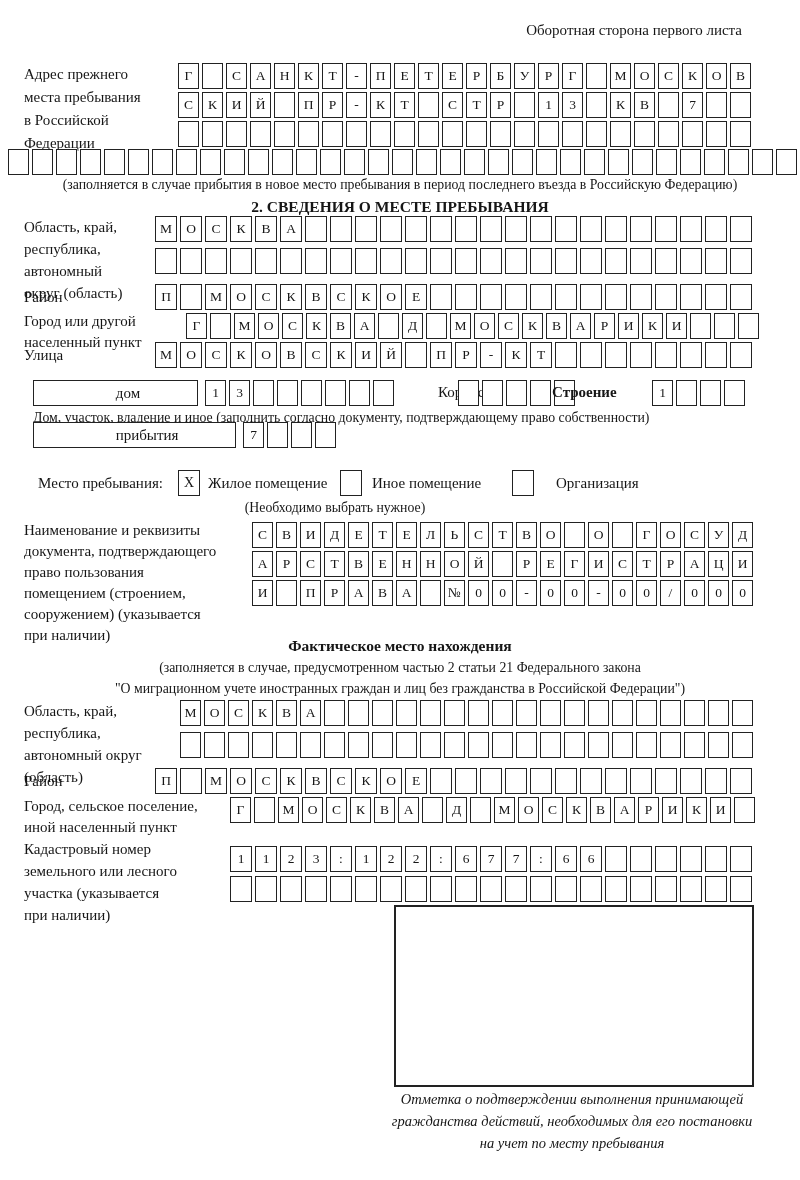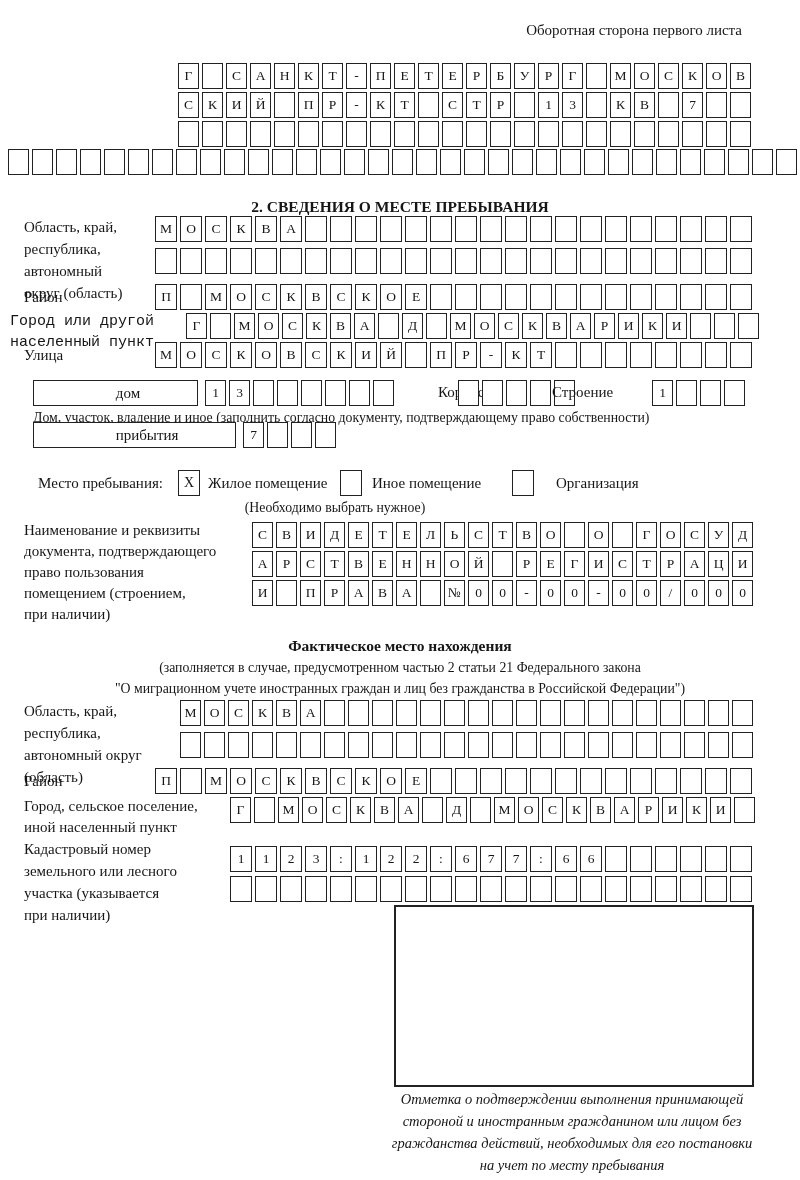--- a/index.html
+++ b/index.html
@@ -23,20 +23,26 @@
         border:2px solid #222;background:#fff;}
   .capstack{position:absolute;text-align:center;font-size:14.5px;line-height:22px;}
 </style>
 </head>
 <body>
 
 <div class="page">
 
   <div class="txt" style="top:22px;right:58px;">Оборотная сторона первого листа</div>
 
+  <div class="lblstack" style="left:24px;top:63px;line-height:23px;">
+    <div>Адрес прежнего</div>
+    <div>места пребывания</div>
+    <div>в Российской</div>
+    <div>Федерации</div>
+  </div>
   <div class="cellrow" style="left:178px;top:63px;">
       <span class="cell">Г</span>
       <span class="cell"></span>
       <span class="cell">С</span>
       <span class="cell">А</span>
       <span class="cell">Н</span>
       <span class="cell">К</span>
       <span class="cell">Т</span>
       <span class="cell">-</span>
       <span class="cell">П</span>
@@ -136,20 +142,21 @@
       <span class="cell"></span>
       <span class="cell"></span>
       <span class="cell"></span>
       <span class="cell"></span>
       <span class="cell"></span>
       <span class="cell"></span>
       <span class="cell"></span>
       <span class="cell"></span>
       <span class="cell"></span>
     </div>
+  <div class="center small" style="top:177px;">(заполняется в случае прибытия в новое место пребывания в период последнего въезда в Российскую Федерацию)</div>
 
   <div class="center bold" style="top:198px;font-size:15.5px;">2. СВЕДЕНИЯ О МЕСТЕ ПРЕБЫВАНИЯ</div>
 
   <div class="lblstack" style="left:24px;top:216px;">
     <div>Область, край,</div>
     <div>республика,</div>
     <div>автономный</div>
     <div>округ (область)</div>
   </div>
   <div class="cellrow p25" style="left:155px;top:216px;">
@@ -226,21 +233,21 @@
       <span class="cell"></span>
       <span class="cell"></span>
       <span class="cell"></span>
       <span class="cell"></span>
       <span class="cell"></span>
       <span class="cell"></span>
       <span class="cell"></span>
       <span class="cell"></span>
     </div>
 
-  <div class="lblstack" style="left:10px;top:311px;line-height:21px;font-family:Liberation Mono, monospace;">
+  <div class="lblstack" style="left:24px;top:311px;line-height:21px;">
     <div>Город или другой</div>
     <div>населенный пункт</div>
   </div>
   <div class="cellrow" style="left:186px;top:313px;">
       <span class="cell">Г</span>
       <span class="cell"></span>
       <span class="cell">М</span>
       <span class="cell">О</span>
       <span class="cell">С</span>
       <span class="cell">К</span>
@@ -304,21 +311,21 @@
       <span class="cell"></span>
     </div>
   <div class="txt" style="left:402px;top:384px;margin-left:36px;">Корпус</div>
   <div class="cellrow" style="left:458px;top:380px;">
       <span class="cell"></span>
       <span class="cell"></span>
       <span class="cell"></span>
       <span class="cell"></span>
       <span class="cell"></span>
     </div>
-  <div class="txt" style="left:552px;top:384px;">Строение</div>
+  <div class="txt" style="left:552px;top:384px;font-weight:bold;">Строение</div>
   <div class="cellrow" style="left:652px;top:380px;">
       <span class="cell">1</span>
       <span class="cell"></span>
       <span class="cell"></span>
       <span class="cell"></span>
     </div>
   <div class="txt small" style="left:33px;top:410px;">Дом, участок, владение и иное (заполнить согласно документу, подтверждающему право собственности)</div>
 
   <div class="widebox" style="left:33px;top:422px;width:203px;">прибытия</div>
   <div class="cellrow" style="left:243px;top:422px;">
@@ -335,20 +342,21 @@
   <div class="txt" style="left:372px;top:475px;">Иное помещение</div>
   <div class="cb" style="left:512px;top:470px;"></div>
   <div class="txt" style="left:556px;top:475px;">Организация</div>
   <div class="center small" style="top:500px;width:670px;">(Необходимо выбрать нужное)</div>
 
   <div class="lblstack" style="left:24px;top:520px;line-height:21px;">
     <div>Наименование и реквизиты</div>
     <div>документа, подтверждающего</div>
     <div>право пользования</div>
     <div>помещением (строением,</div>
+    <div>сооружением) (указывается</div>
     <div>при наличии)</div>
   </div>
   <div class="cellrow" style="left:252px;top:522px;">
       <span class="cell">С</span>
       <span class="cell">В</span>
       <span class="cell">И</span>
       <span class="cell">Д</span>
       <span class="cell">Е</span>
       <span class="cell">Т</span>
       <span class="cell">Е</span>
@@ -583,18 +591,17 @@
       <span class="cell"></span>
       <span class="cell"></span>
       <span class="cell"></span>
       <span class="cell"></span>
       <span class="cell"></span>
     </div>
 
   <div class="markbox"></div>
   <div class="capstack" style="left:370px;top:1088px;width:404px;font-style:italic;">
     <div>Отметка о подтверждении выполнения принимающей</div>
-    <div>стороной и иностранным гражданином или лицом без</div>
     <div>гражданства действий, необходимых для его постановки</div>
     <div>на учет по месту пребывания</div>
   </div>
 
 </div>
 
 </body></html>

